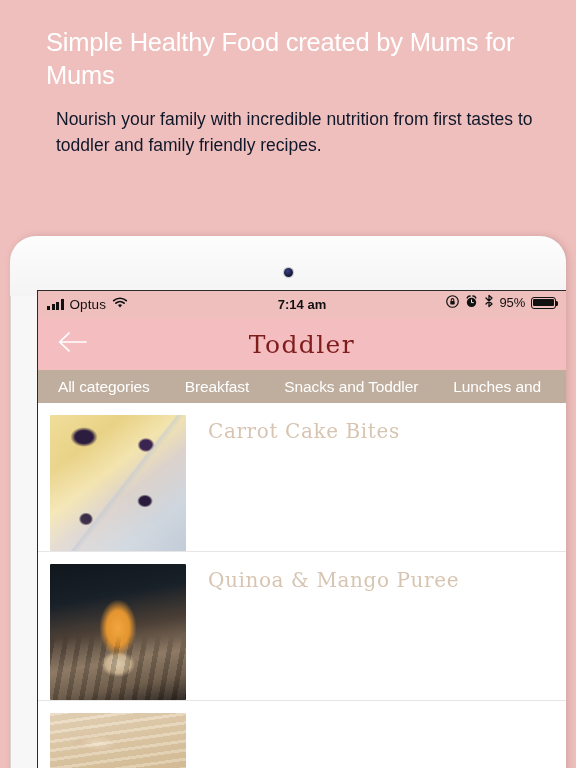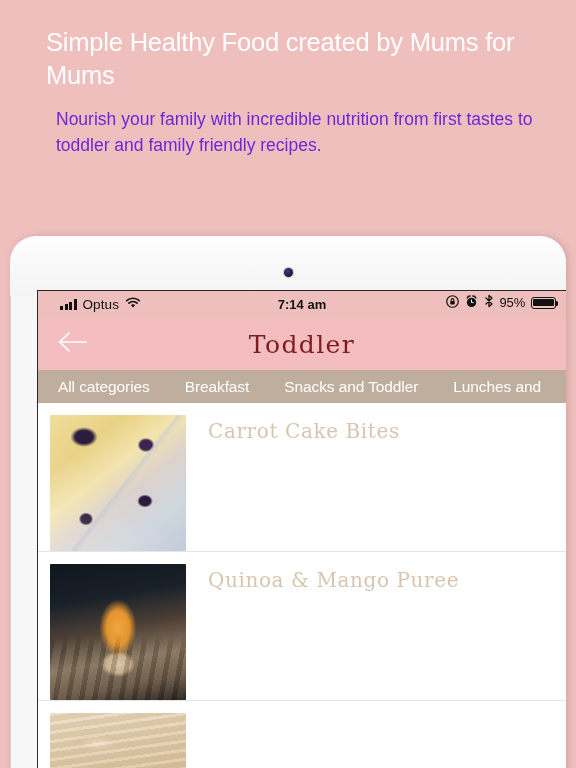--- a/index.html
+++ b/index.html
@@ -30,21 +30,21 @@
   .promo-title {
     color: #ffffff;
     font-size: 25.5px;
     line-height: 33px;
     font-weight: 400;
     letter-spacing: -0.2px;
     margin: 0;
     padding: 0 10px;
   }
   .promo-sub {
-    color: #6d28d9;
+    color: #0f172a;
     font-size: 17.5px;
     line-height: 26px;
     font-weight: 400;
     margin: 14px 0 0 0;
     padding: 0 20px;
   }
 
   
   .device {
     position: absolute;
@@ -95,21 +95,21 @@
     height: 27px;
     background: #efbfbd;
     color: #111;
     font-size: 13px;
     font-weight: 700;
     display: flex;
     align-items: center;
   }
   .sb-left {
     position: absolute;
-    left: 22px; top: 0; bottom: 0;
+    left: 9px; top: 0; bottom: 0;
     display: flex; align-items: center; gap: 6px;
   }
   .sb-center {
     position: absolute;
     left: 0; right: 0; top: 0; bottom: 0;
     display: flex; align-items: center; justify-content: center;
     font-size: 13px; font-weight: 700;
   }
   .sb-right {
     position: absolute;

